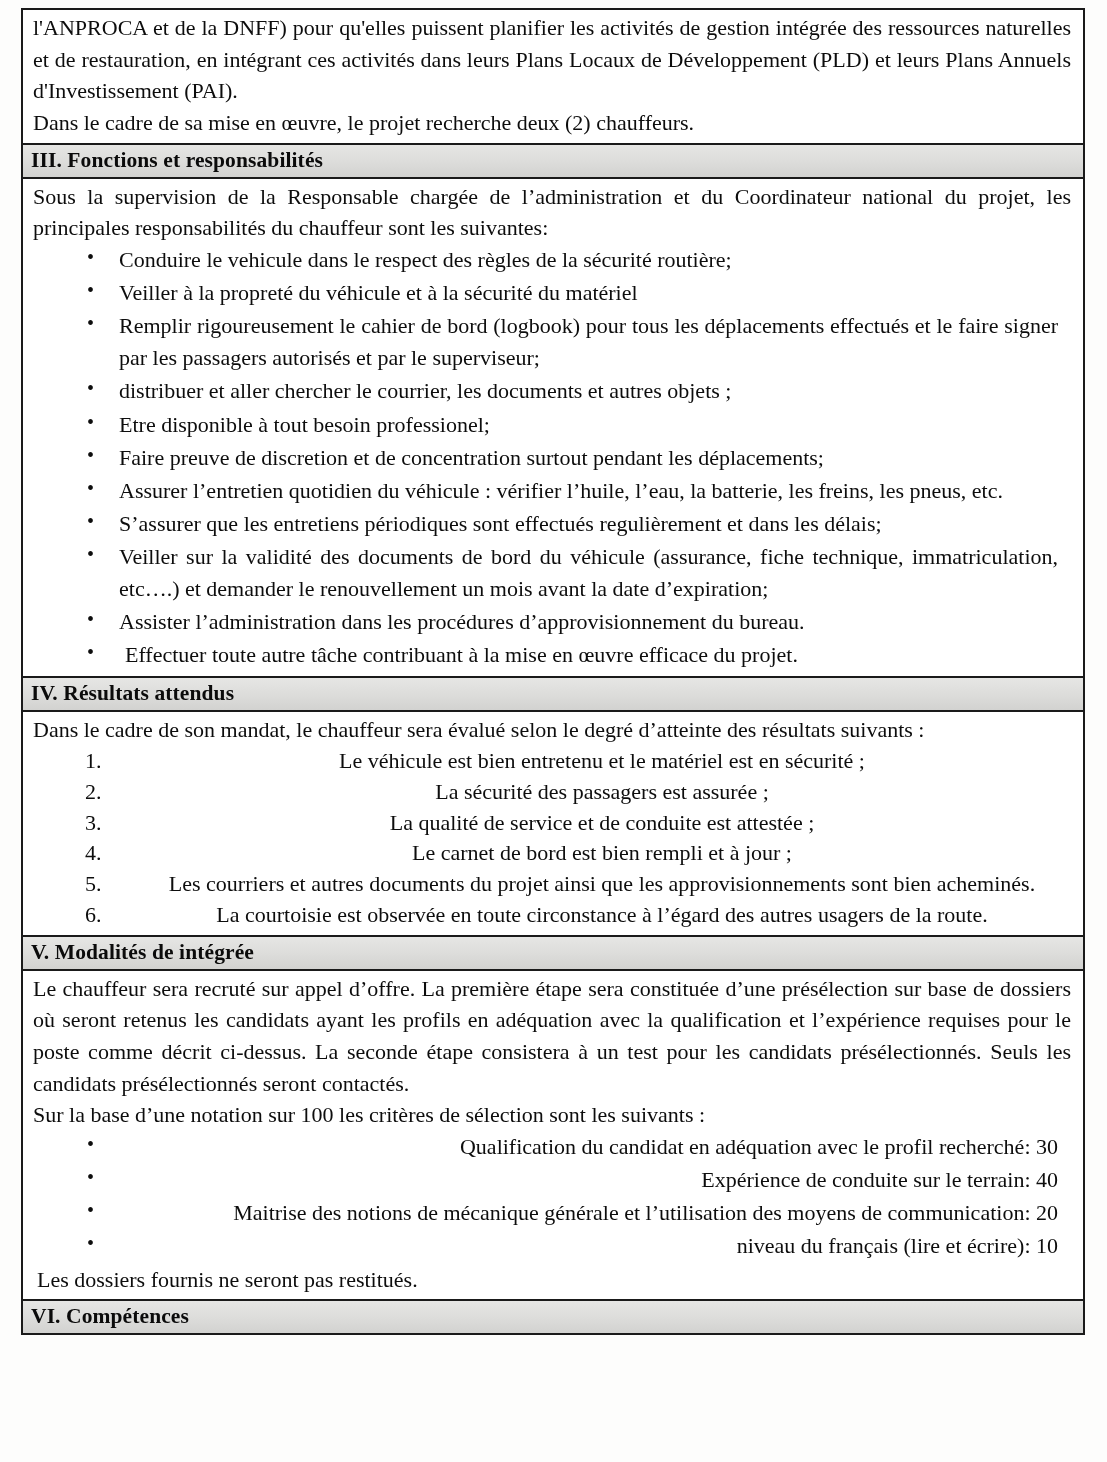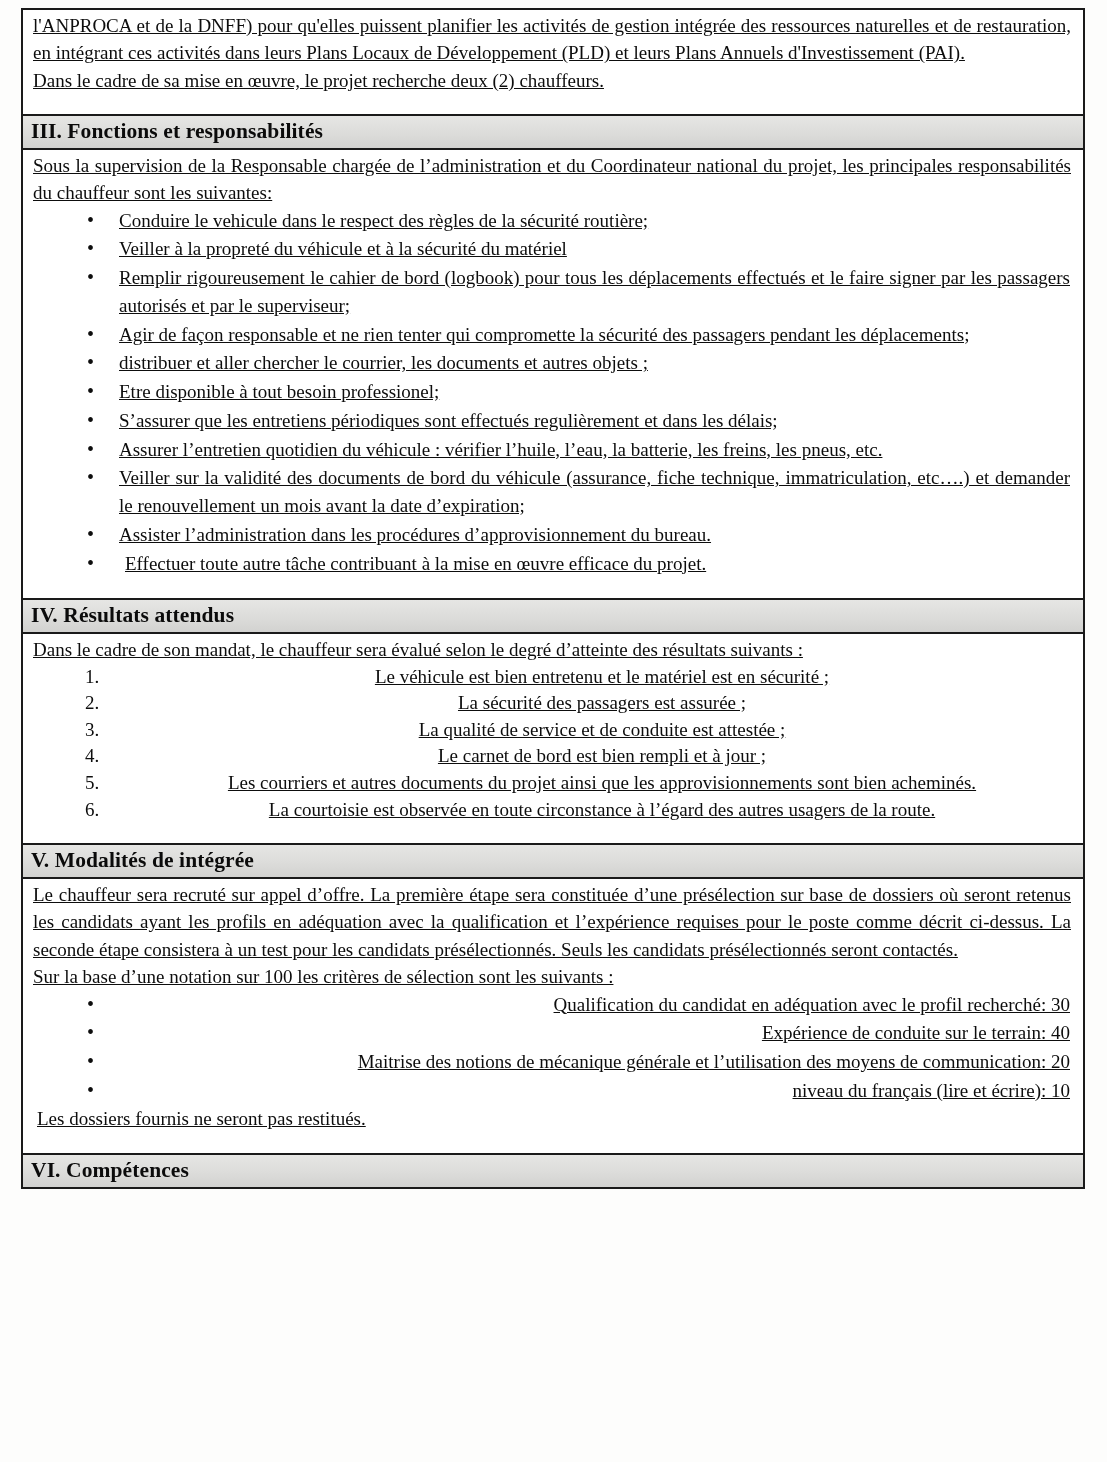--- a/index.html
+++ b/index.html
@@ -51,44 +51,43 @@
     font-weight: bold;
     font-size: 21.5px;
     line-height: 1.16;
     letter-spacing: 0.1px;
     color: #0b0b0b;
     font-family: Liberation Serif, serif;
   }
 
   
   .body-cell {
-    padding: 2px 12px 20px 10px;
-    font-size: 19px;
+    padding: 2px 12px 4px 10px;
+    font-size: 22px;
     line-height: 1.44;
-    text-decoration: underline;
   }
 
   p.para {
     margin: 0;
     text-align: justify;
     text-justify: inter-word;
     hyphens: none;
   }
   p.para.nojust { text-align: left; }
 
   
   ul.bullets {
     margin: 0;
     padding: 0;
     list-style: none;
   }
   ul.bullets > li {
     position: relative;
     padding-left: 86px;
-    margin: 0 1px 1px 0;
+    margin: 0 13px 1px 0;
     text-align: justify;
     text-justify: inter-word;
     line-height: 1.46;
   }
   ul.bullets > li.last-line { text-align: right; }
   ul.bullets > li::before {
     content: "\2022";
     position: absolute;
     left: 54px;
     top: -1px;
@@ -140,25 +139,25 @@
     <div class="row">
       <div class="section-head">III. Fonctions et responsabilités</div>
     </div>
     <div class="row">
       <div class="body-cell">
         <p class="para">Sous la supervision de la Responsable chargée de l’administration et du Coordinateur national du projet, les principales responsabilités du chauffeur sont les suivantes:</p>
         <ul class="bullets">
           <li>Conduire le vehicule dans le respect des règles de la sécurité routière;</li>
           <li>Veiller à la propreté du véhicule et à la sécurité du matériel</li>
           <li>Remplir rigoureusement le cahier de bord (logbook) pour tous les déplacements effectués et  le faire signer  par les passagers autorisés et par le superviseur;</li>
-          <li>Agir de façon responsable et ne rien tenter qui compromette la sécurité des passagers pendant les déplacements;</li>
           <li>distribuer et aller chercher le courrier, les documents et autres objets ;</li>
           <li>Etre disponible à tout besoin professionel;</li>
+          <li>Faire preuve de discretion et de concentration surtout pendant les déplacements;</li>
+          <li>Assurer l’entretien quotidien du véhicule : vérifier l’huile, l’eau, la batterie, les freins, les pneus, etc.</li>
           <li>S’assurer que les entretiens périodiques sont effectués regulièrement et dans les délais;</li>
-          <li>Assurer l’entretien quotidien du véhicule : vérifier l’huile, l’eau, la batterie, les freins, les pneus, etc.</li>
           <li>Veiller sur la validité des documents de bord du véhicule (assurance, fiche technique, immatriculation, etc….) et demander le renouvellement un mois avant la date d’expiration;</li>
           <li>Assister l’administration dans les procédures d’approvisionnement du bureau.</li>
           <li class="extra-space"> Effectuer toute autre tâche contribuant à la mise en œuvre efficace du projet.</li>
         </ul>
       </div>
     </div>
 
     <div class="row">
       <div class="section-head">IV. Résultats attendus</div>
     </div>

